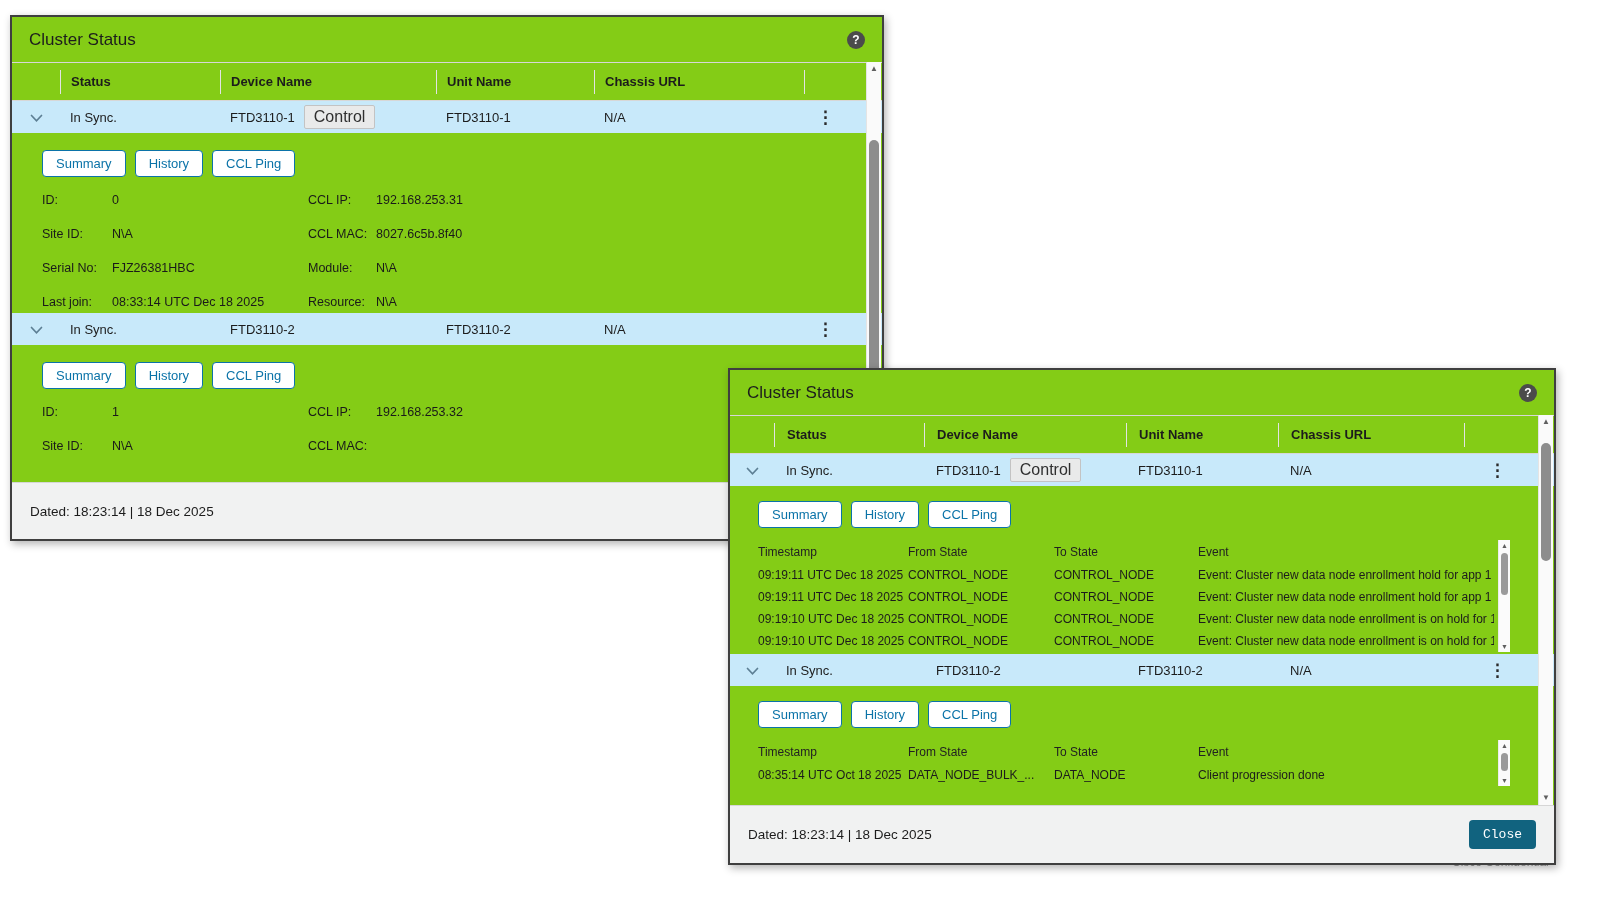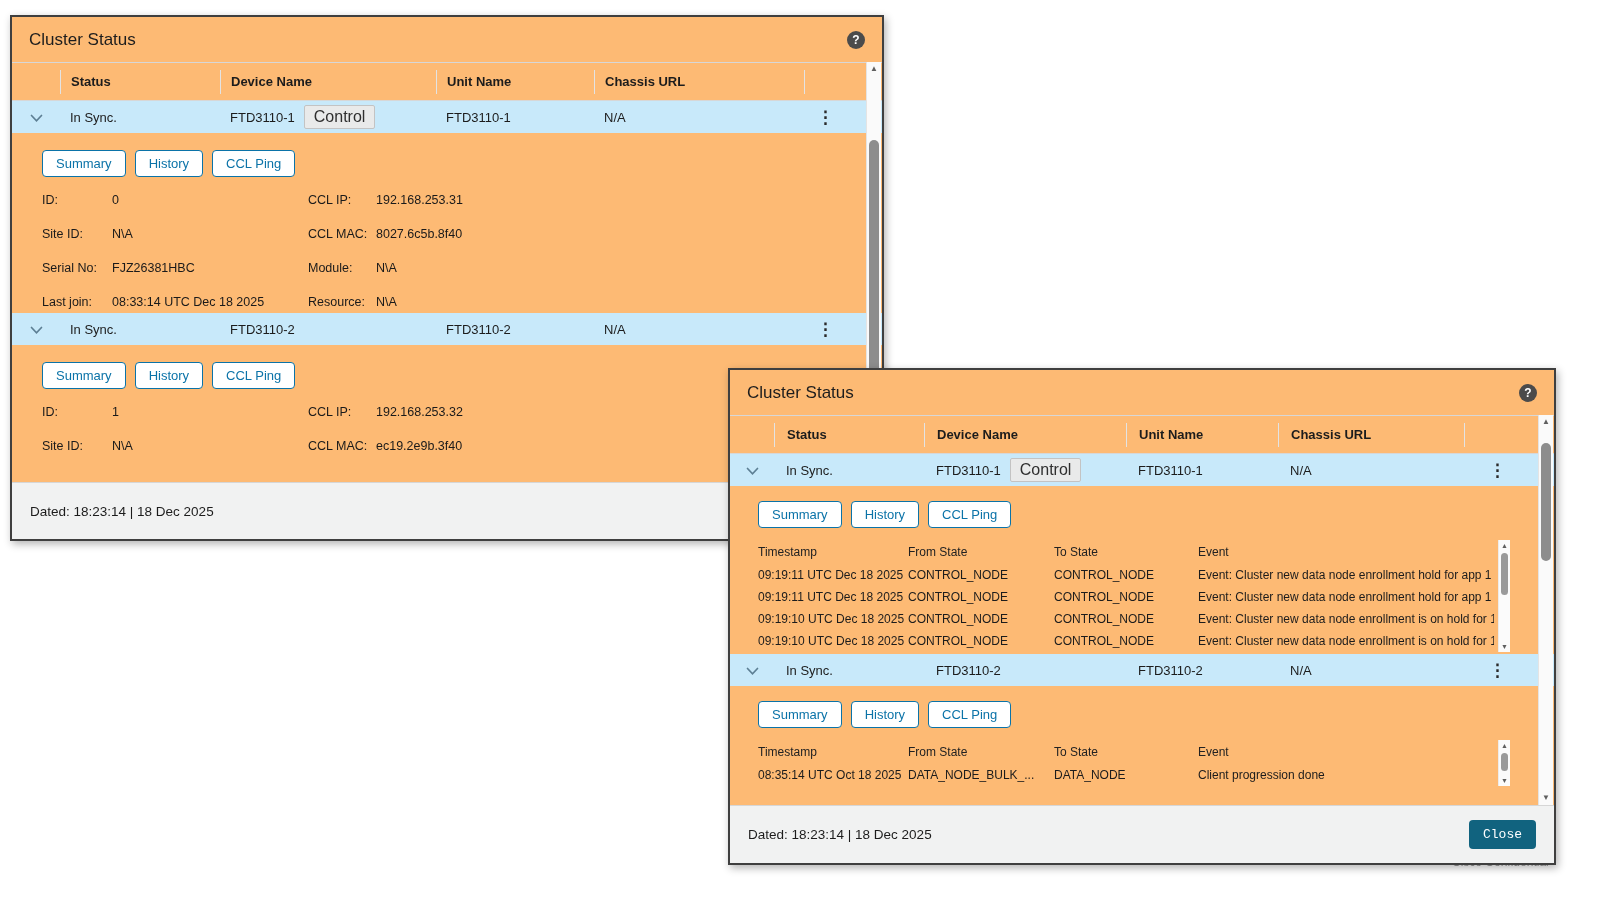--- a/index.html
+++ b/index.html
@@ -6,21 +6,21 @@
   html, body {
     margin: 0; padding: 0;
     width: 1600px; height: 900px;
     background: #ffffff;
     font-family: "Liberation Sans", sans-serif;
     color: #1c1c1c;
     overflow: hidden;
   }
   .dialog {
     position: absolute;
-    background: #fdba74;
+    background: #84cc16;
     border: 2px solid var(--dialog-border, #3f3f3f);
     box-shadow: 2px 3px 8px rgba(0,0,0,0.3);
   }
   .dlg1 { left: 10px; top: 15px; width: 874px; height: 526px; z-index: 1; }
   .dlg2 { left: 728px; top: 368px; width: 828px; height: 497px; z-index: 3; }
 
   .dlg-titlebar {
     height: 45px;
     display: flex; align-items: center; justify-content: space-between;
     padding: 0 17px;
@@ -274,21 +274,20 @@
       <button class="tab-btn">CCL Ping</button>
     </div>
     <div class="summary-grid">
       <div>ID:</div>
       <div>1</div>
       <div>CCL IP:</div>
       <div>192.168.253.32</div>
       <div>Site ID:</div>
       <div>N\A</div>
       <div>CCL MAC:</div>
-      <div>ec19.2e9b.3f40</div>
     </div>
   </div>
 
   <div class="dlg-footer">
     <span>Dated: 18:23:14 | 18 Dec 2025</span>
   </div>
 
   <div class="vscroll">
     <span class="scroll-arrow up">▲</span>
     <div class="scroll-thumb"></div>

